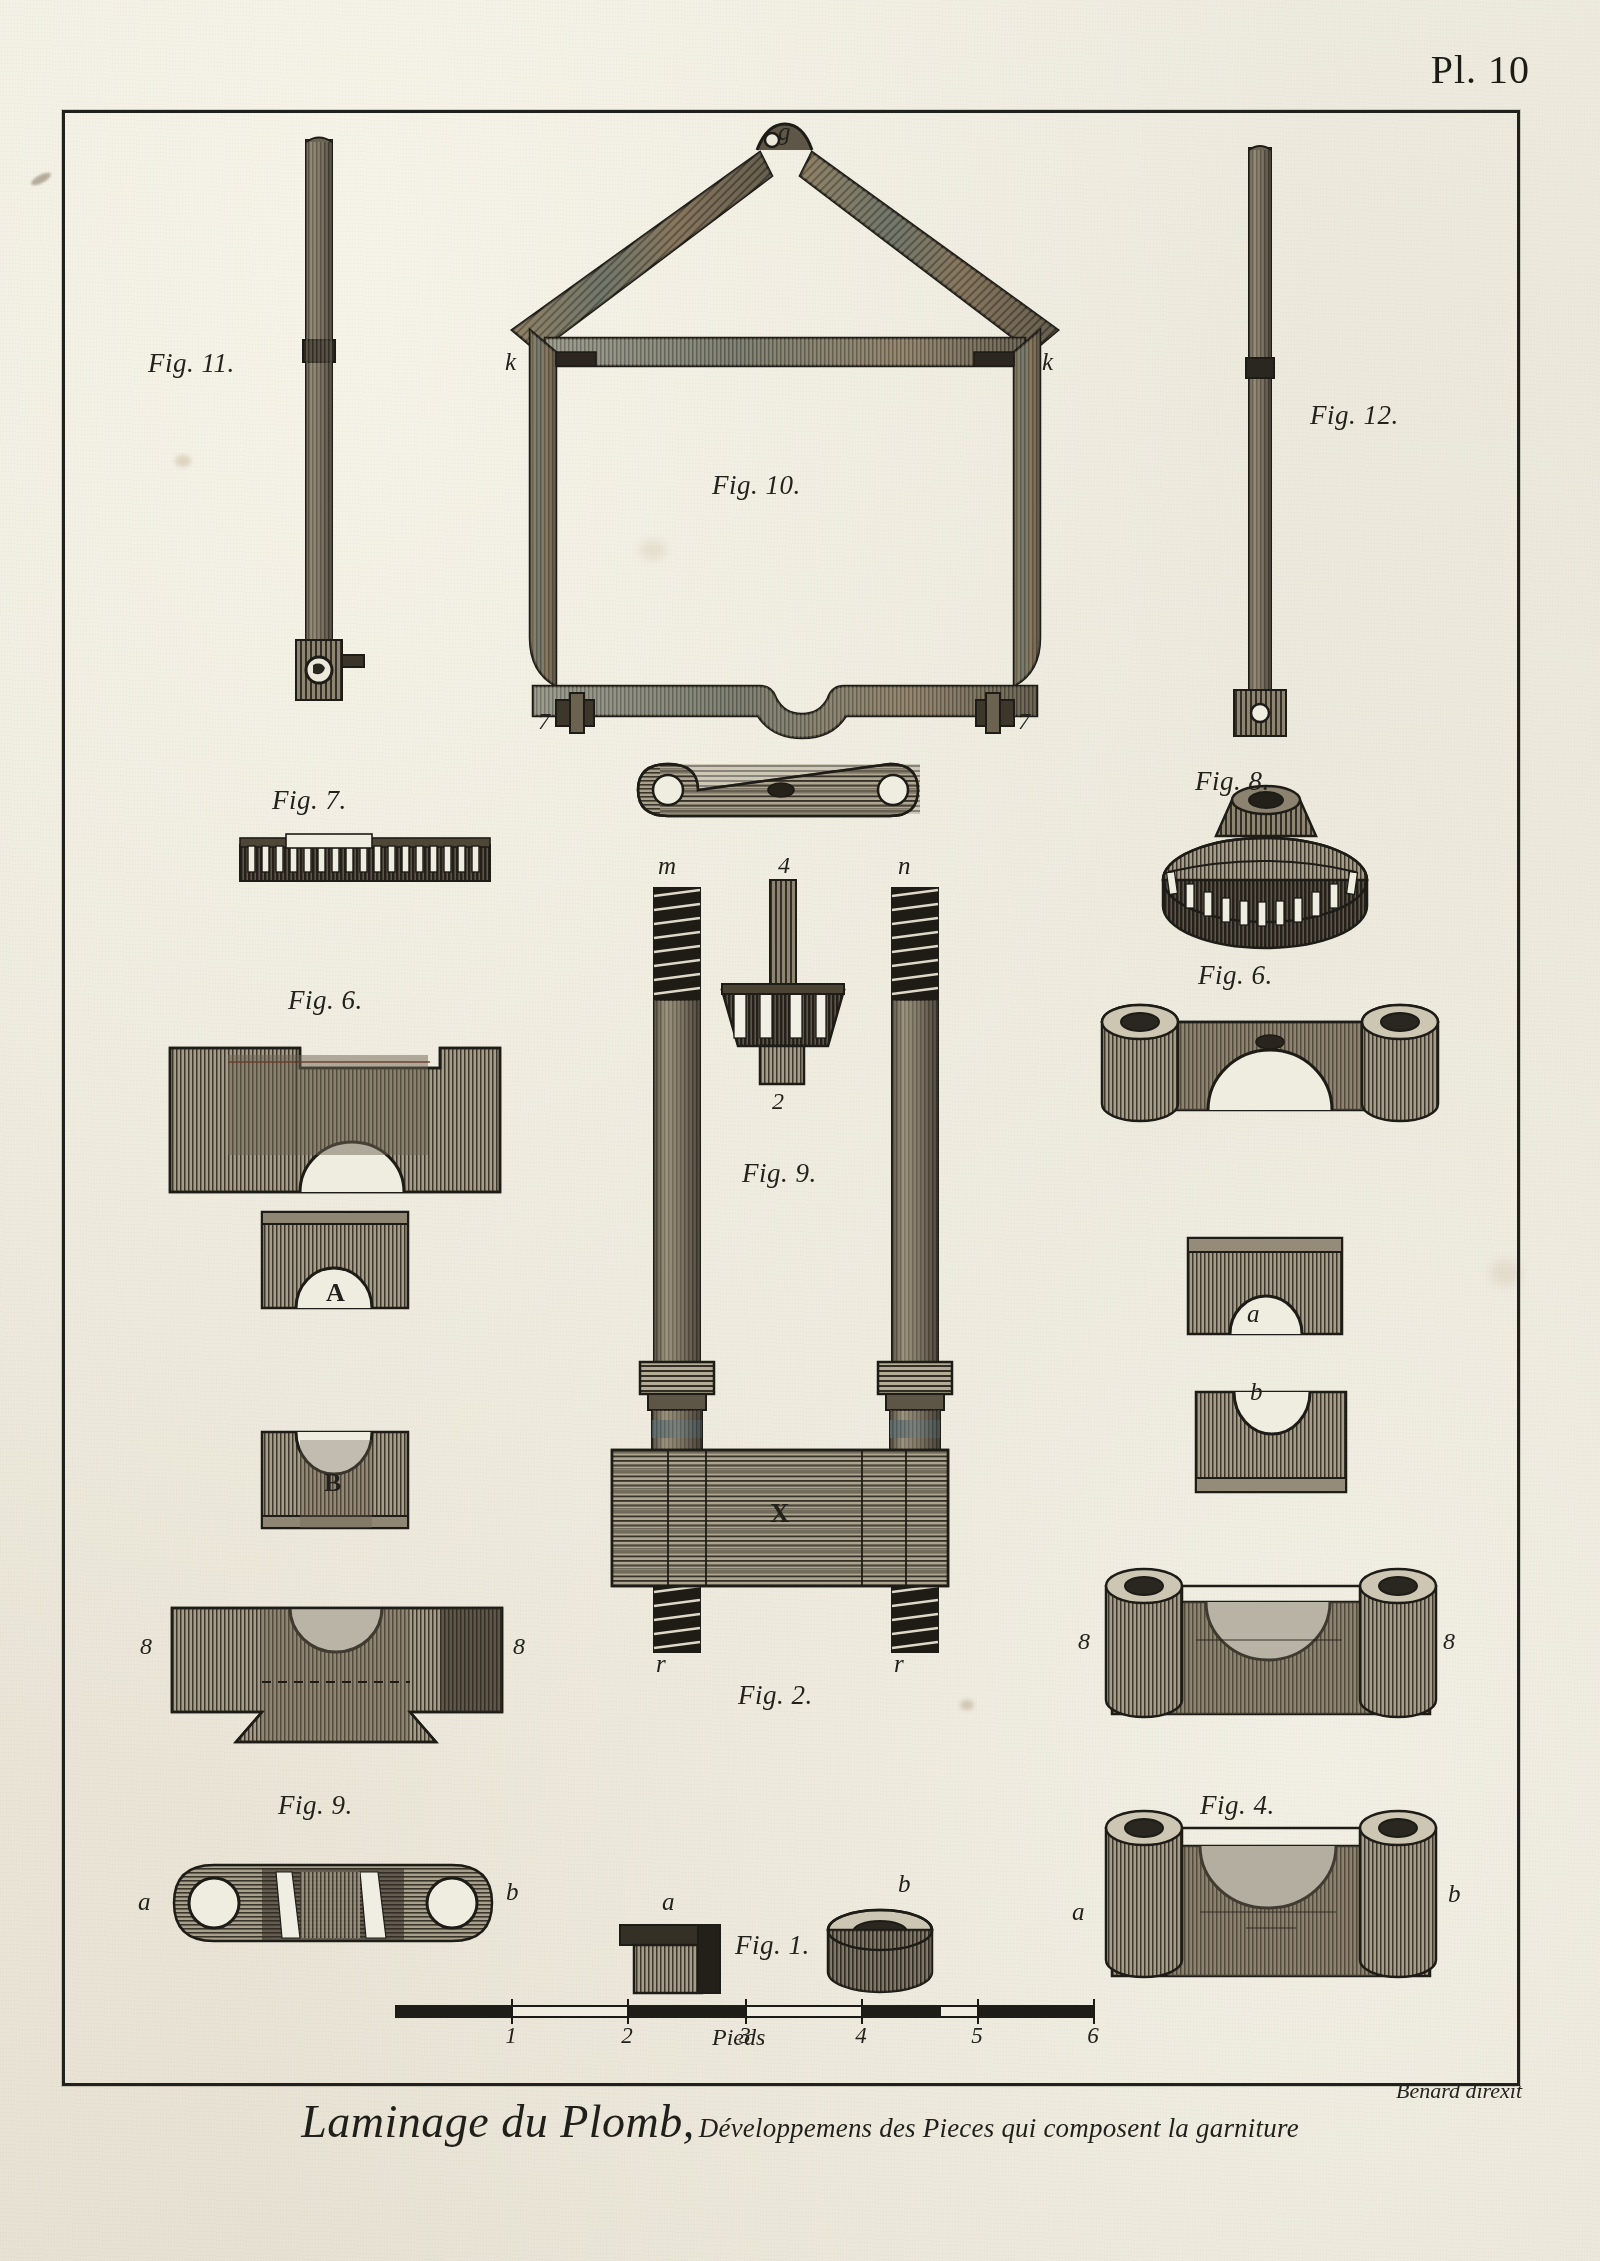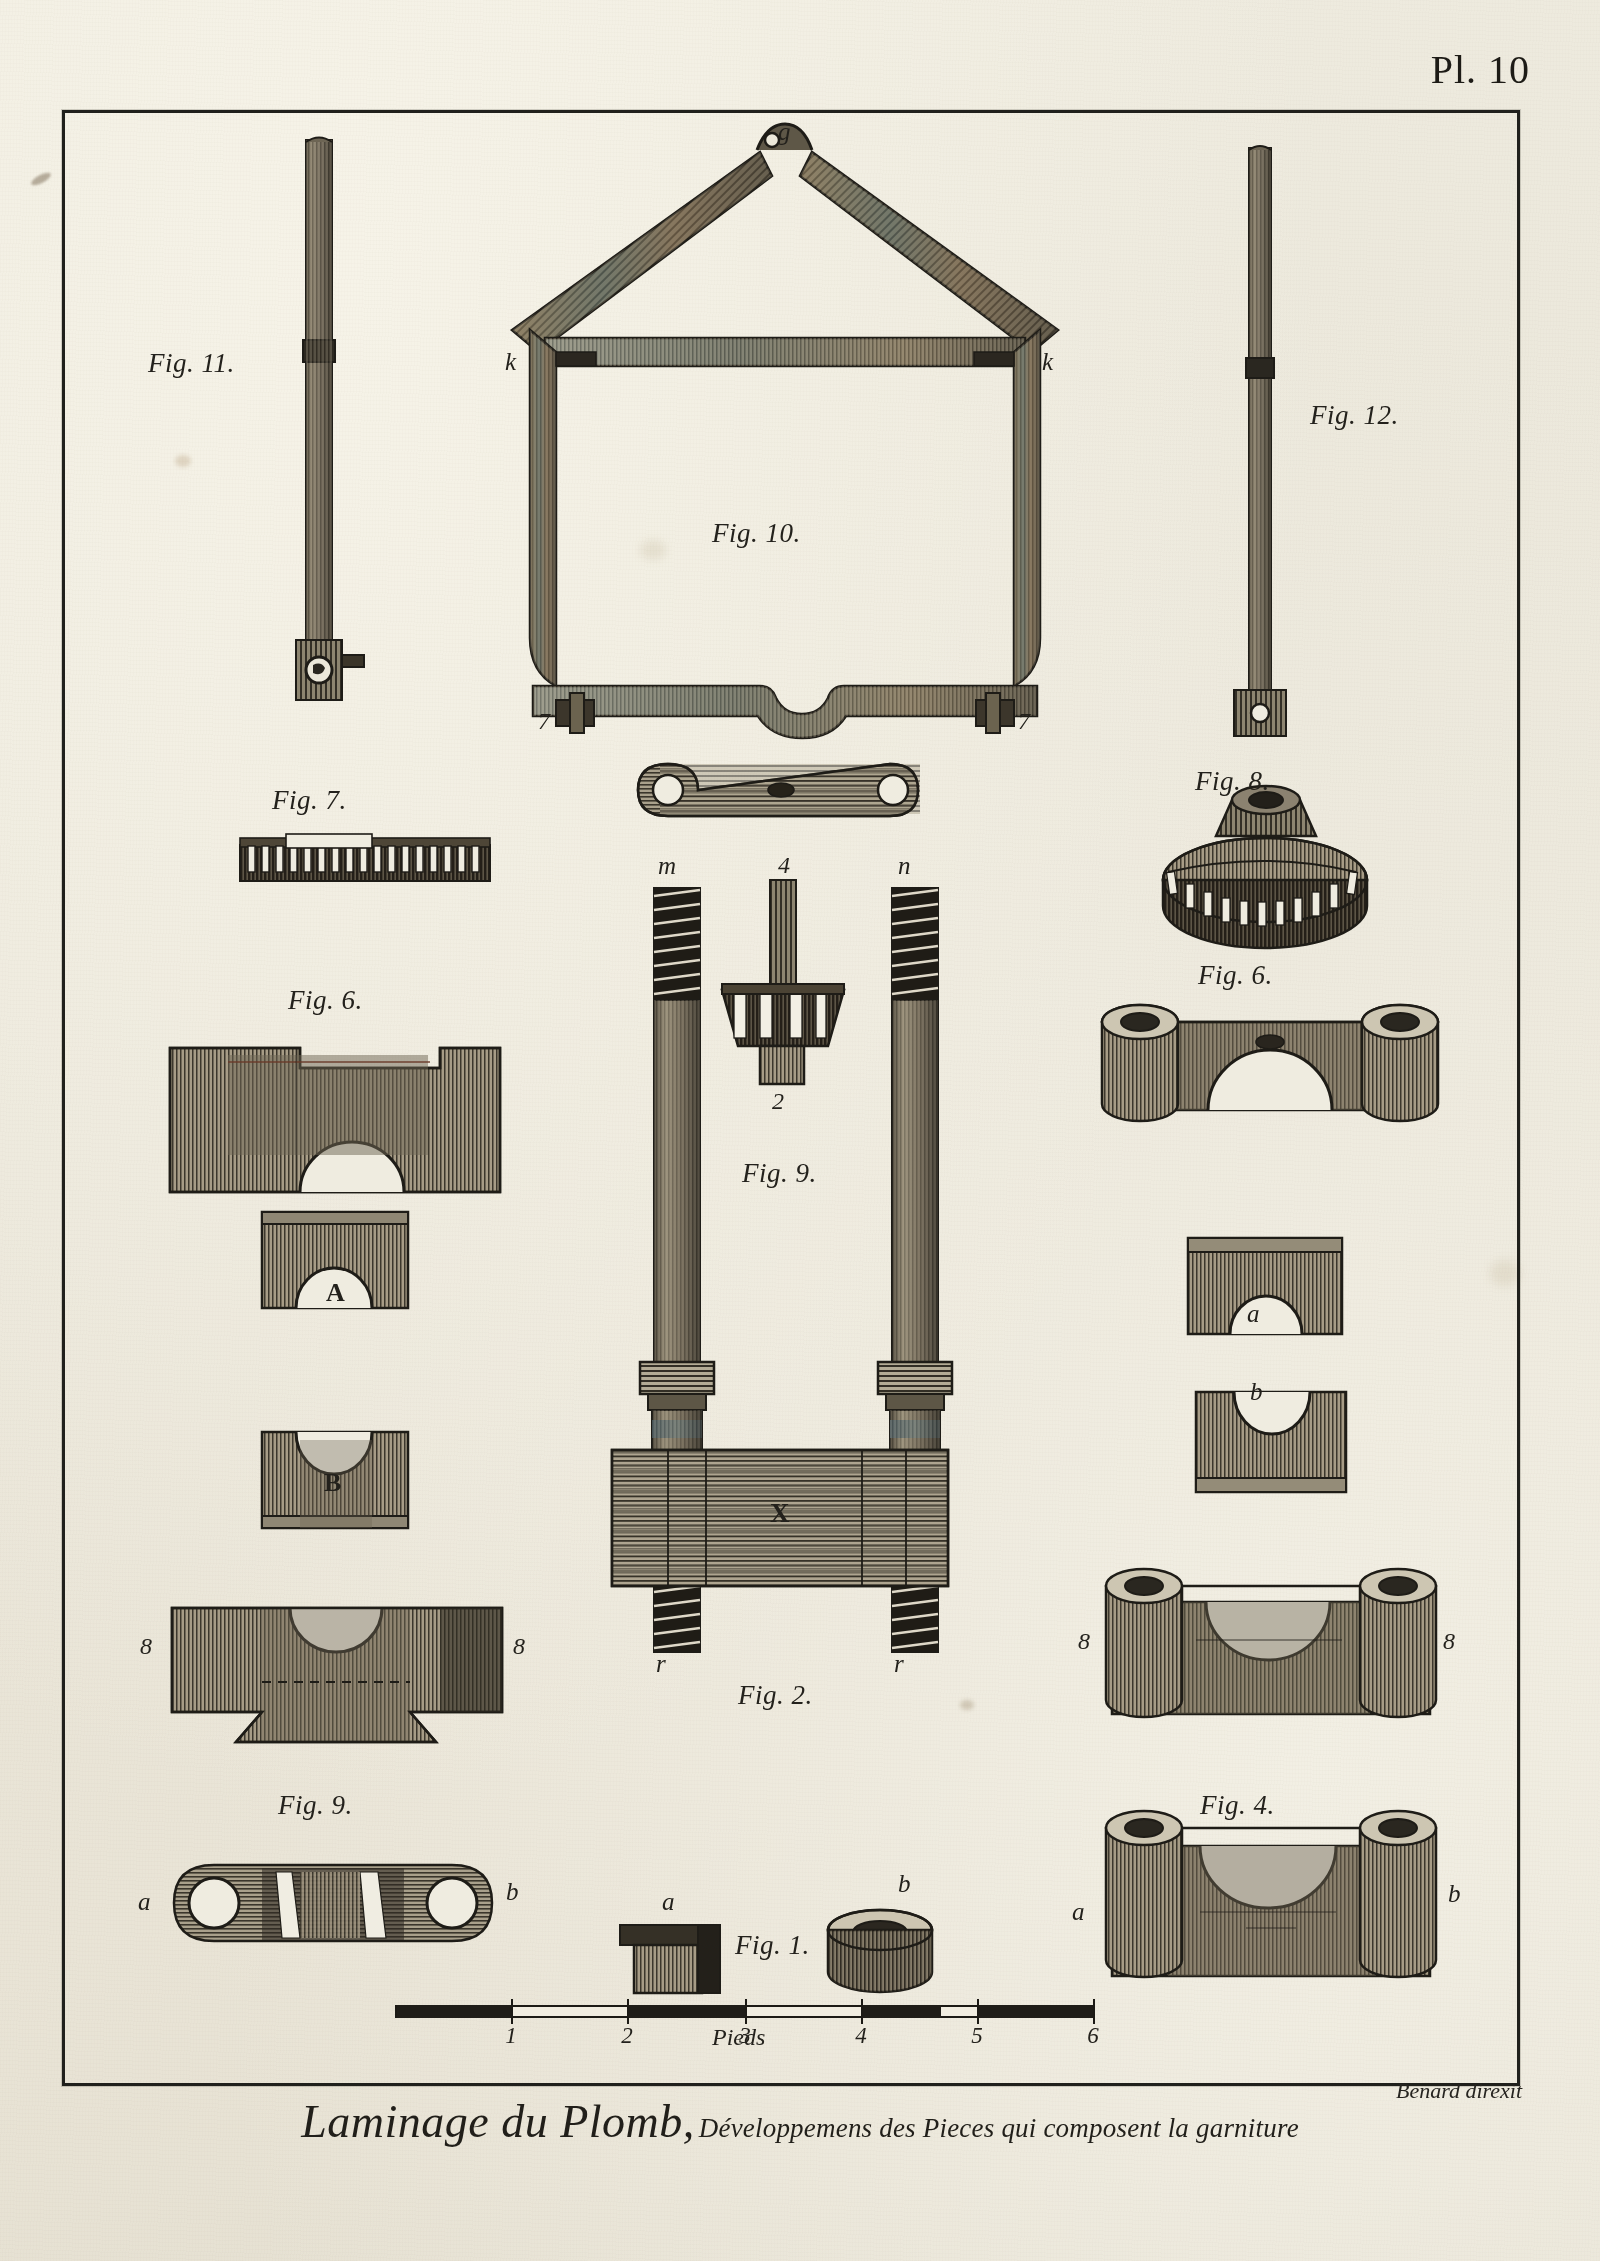--- a/index.html
+++ b/index.html
@@ -514,21 +514,21 @@
     <ellipse cx="1398" cy="1828" rx="19" ry="9" fill="#2a2720" stroke="#1e1c17" stroke-width="2"></ellipse>
     <path d="M1182 1828 L1360 1828" stroke="#1e1c17" stroke-width="2.5"></path>
     <path d="M1200 1912 L1336 1912" stroke="#1e1c17" stroke-width="1.6" opacity=".5"></path>
     <path d="M1246 1928 L1296 1928" stroke="#1e1c17" stroke-width="1.6" opacity=".5"></path>
   </g>
 
   </g>
 </svg>
 
 <div class="figlabel fig-big" style="left:148px;top:348px;">Fig. 11.</div>
-<div class="figlabel fig-big" style="left:712px;top:470px;margin-top:48px;">Fig. 10.</div>
+<div class="figlabel fig-big" style="left:712px;top:470px;">Fig. 10.</div>
 <div class="figlabel fig-big" style="left:1310px;top:400px;">Fig. 12.</div>
 <div class="figlabel fig-big" style="left:272px;top:785px;">Fig. 7.</div>
 <div class="figlabel fig-big" style="left:1195px;top:766px;">Fig. 8.</div>
 <div class="figlabel fig-big" style="left:288px;top:985px;">Fig. 6.</div>
 <div class="figlabel fig-big" style="left:1198px;top:960px;">Fig. 6.</div>
 <div class="figlabel fig-big" style="left:742px;top:1158px;">Fig. 9.</div>
 <div class="figlabel fig-big" style="left:278px;top:1790px;">Fig. 9.</div>
 <div class="figlabel fig-big" style="left:738px;top:1680px;">Fig. 2.</div>
 <div class="figlabel fig-big" style="left:1200px;top:1790px;">Fig. 4.</div>
 <div class="figlabel fig-big" style="left:735px;top:1930px;">Fig. 1.</div>

